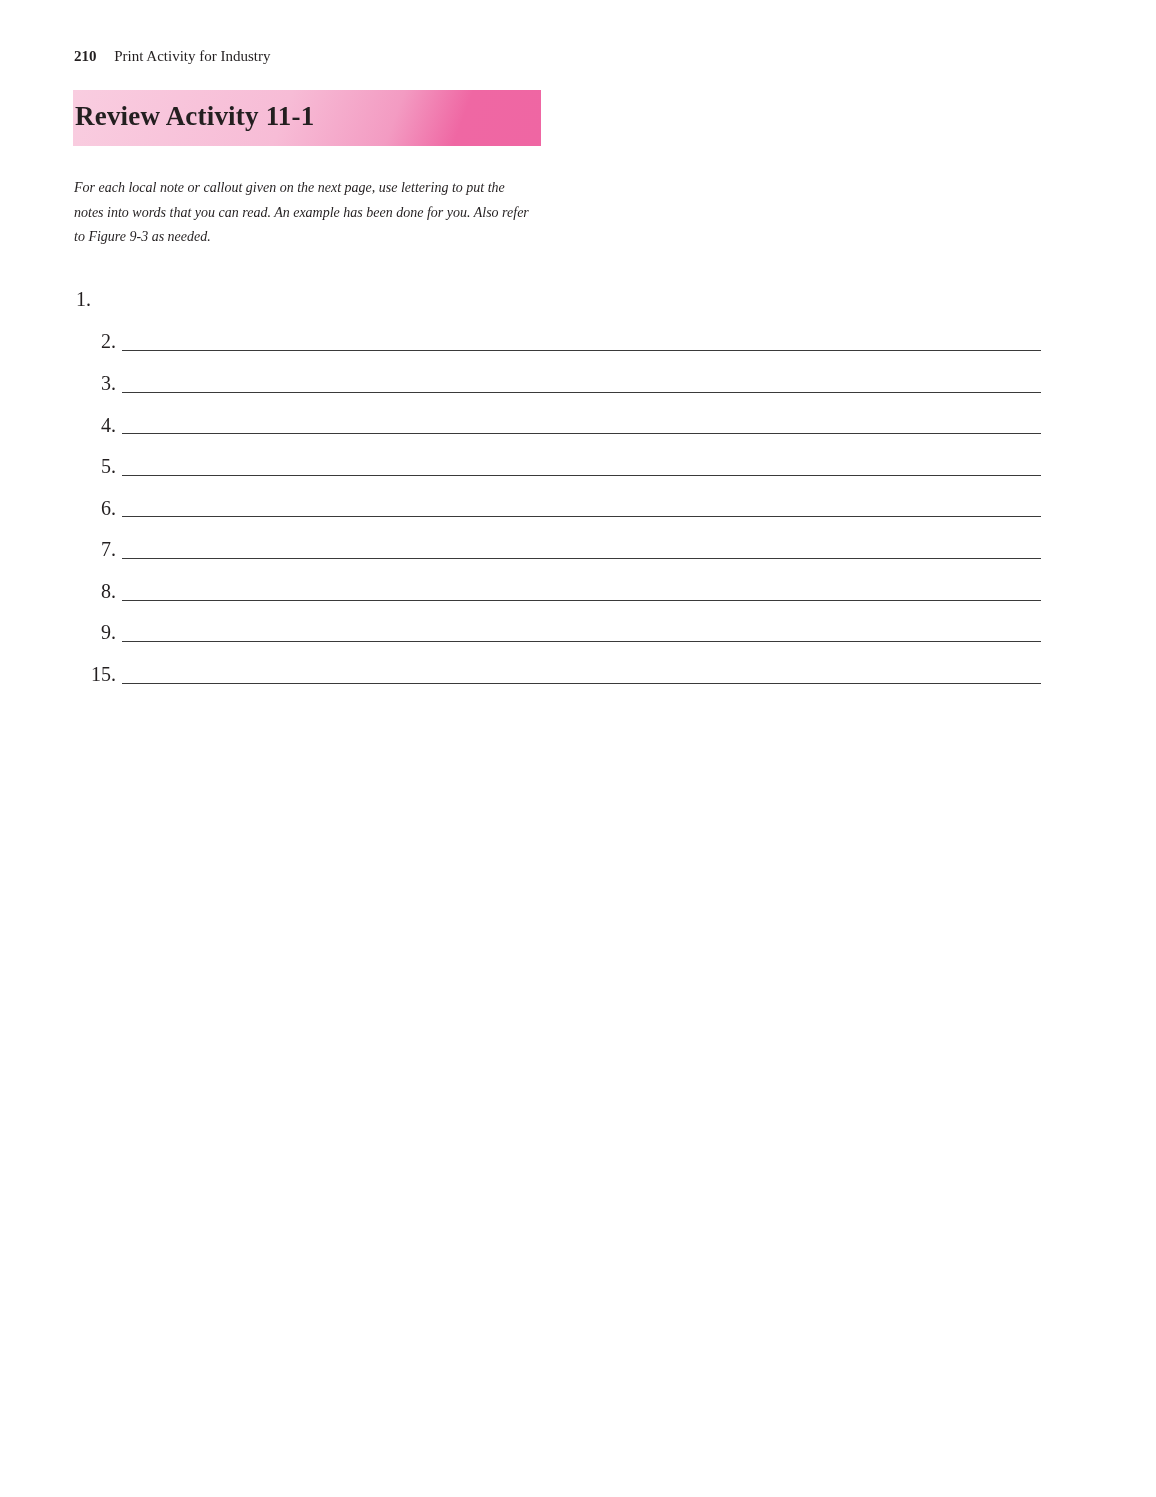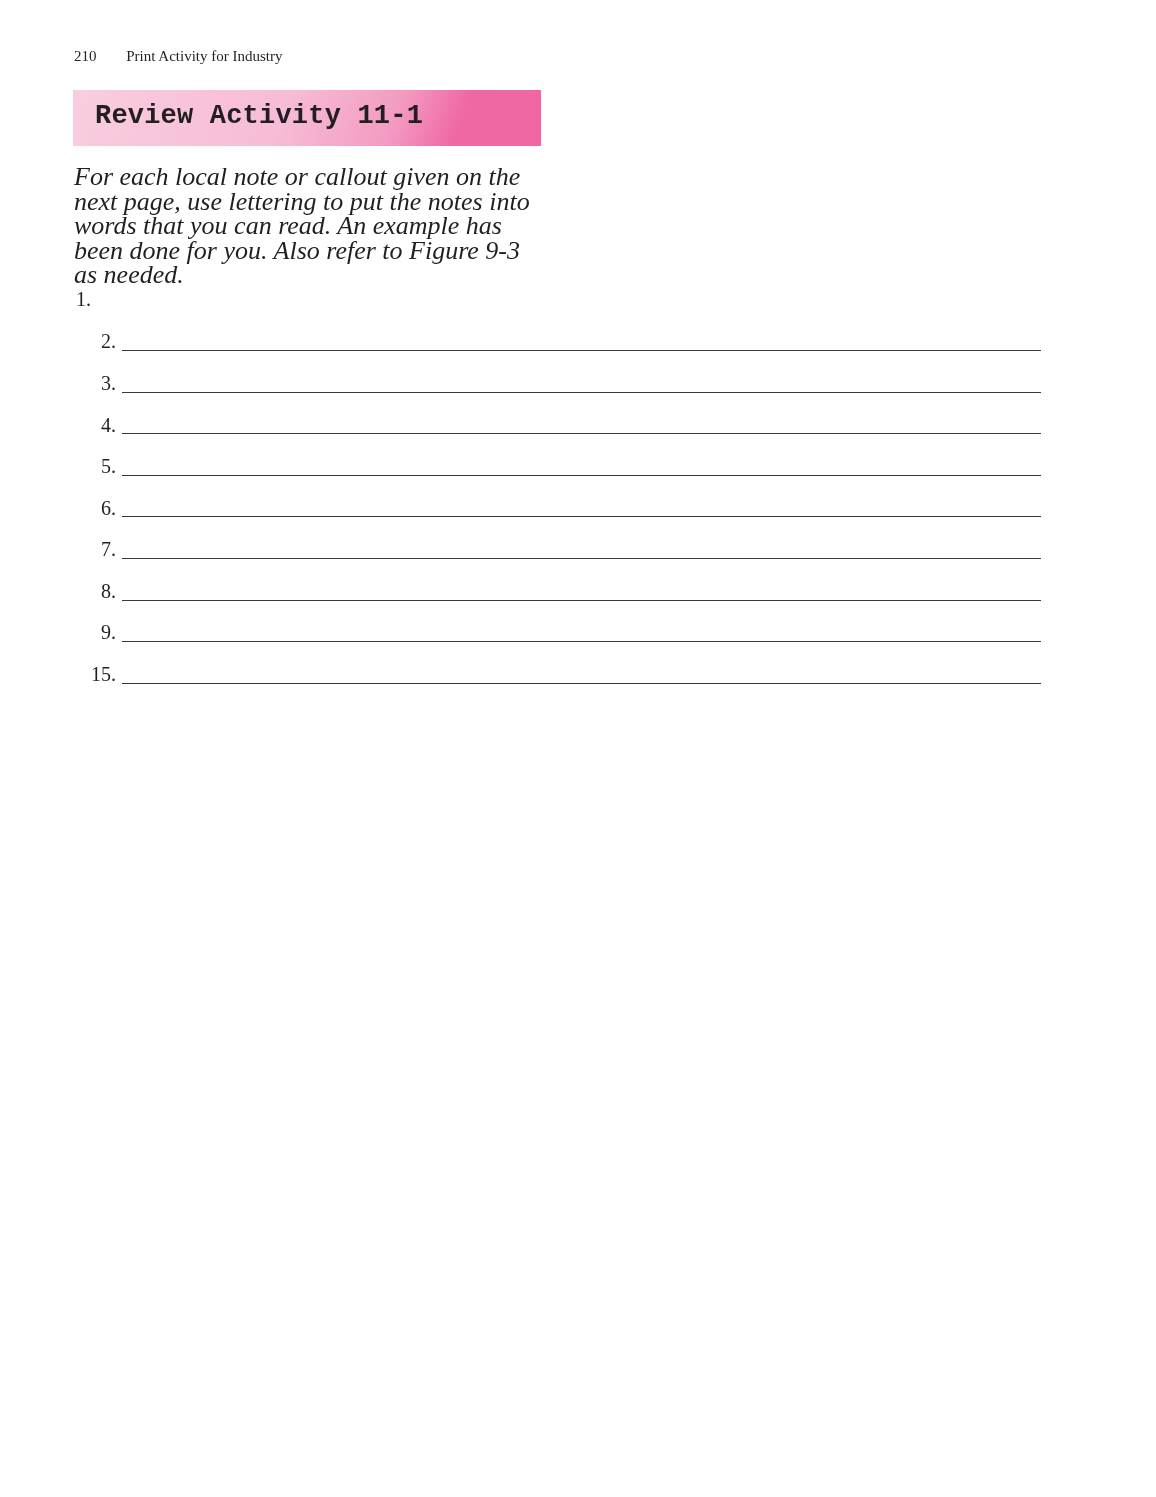--- a/index.html
+++ b/index.html
@@ -1,26 +1,26 @@
 <!DOCTYPE html>
 <html><head>
   <meta charset="utf-8">
   <style>
     html, body { margin: 0; padding: 0; background: #ffffff; }
     body { width: 1156px; height: 1497px; position: relative; overflow: hidden;
            font-family: "Liberation Serif", "DejaVu Serif", serif; color: #231f20; }
     .running-head { position: absolute; left: 74px; top: 48px; font-size: 15px; }
-    .running-head .pg { font-weight: normal; margin-right: 26px; }
+    .running-head .pg { font-weight: bold; margin-right: 14px; }
     .banner { position: absolute; left: 73px; top: 90px; width: 468px; height: 56px;
               background: linear-gradient(110deg, #f9cde0 0%, #f7bcd6 45%, #f39bc2 68%, #ef67a3 82%, #ef66a3 100%); }
-    .banner h1 { margin: 0; position: absolute; left: 22px; top: 11px;
-                 font-family: Liberation Mono, monospace; font-weight: bold;
+    .banner h1 { margin: 0; position: absolute; left: 2px; top: 11px;
+                 font-family: Liberation Serif, serif; font-weight: bold;
                  font-size: 27px; letter-spacing: 0.2px; color: #231f20; }
-    .intro { position: absolute; left: 74px; top: 165px; width: 460px;
-             font-style: italic; font-size: 26px; line-height: 24.5px; margin: 0; }
+    .intro { position: absolute; left: 74px; top: 176px; width: 460px;
+             font-style: italic; font-size: 14px; line-height: 24.5px; margin: 0; }
     .items { position: absolute; left: 0; top: 0; }
     .item { position: absolute; font-size: 20px; display: flex; align-items: baseline; }
     .item .num { text-align: right; width: 40px; display: inline-block; }
     .item.example { left: 76px; top: 288px; }
     .blank-line { position: absolute; height: 0; border-bottom: 1.5px solid #3a3a3a; }
   </style>
 </head>
 <body>
 
 <div class="running-head">

